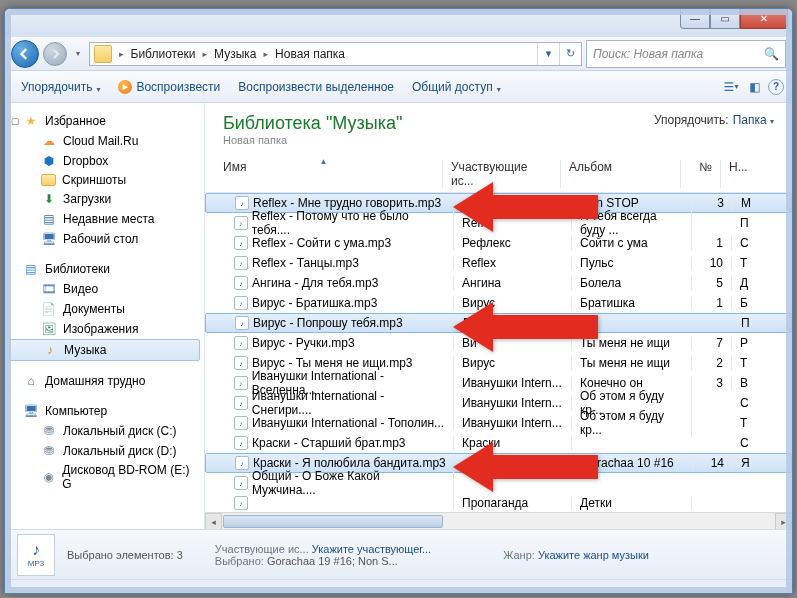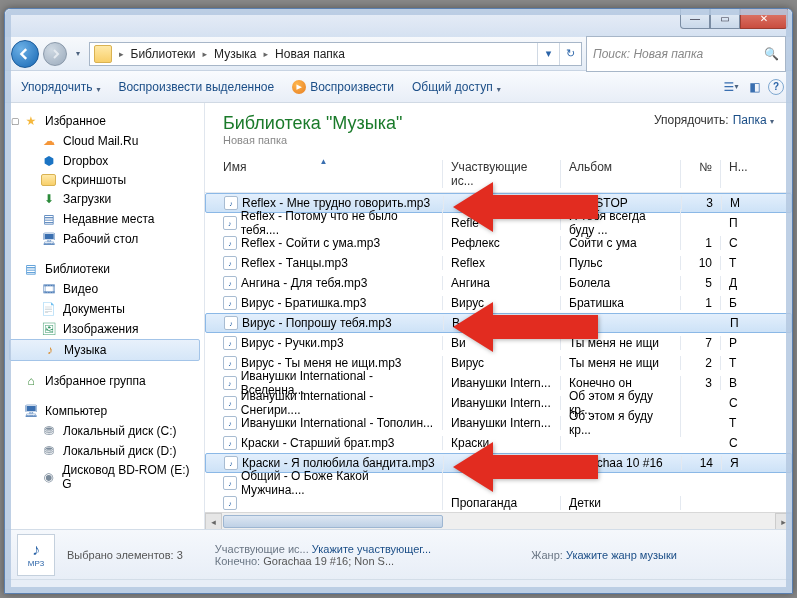--- a/index.html
+++ b/index.html
@@ -17,21 +17,21 @@
 .navbar { height: 34px; background: linear-gradient(#f7f9fc,#e4ecf6); display: flex; align-items: center; padding: 0 6px; gap: 4px; border-bottom: 1px solid #c8d4e3; }
 .nav-back, .nav-fwd { width: 28px; height: 28px; border-radius: 50%; background: radial-gradient(circle at 35% 30%, #6cb0e6, #1767b3); border: 1px solid #1a5a99; display: flex; align-items: center; justify-content: center; color: #fff; }
 .nav-fwd { width: 24px; height: 24px; background: radial-gradient(circle at 35% 30%, #cfd9e3,#9aaabc); border-color: #8a99aa; color:#e5eaf0;}
 .nav-dd { width: 14px; height: 22px; display:flex; align-items:center; justify-content:center; color:#4c6380; font-size:8px; }
 .addressbar { flex: 1; height: 24px; background: #fff; border: 1px solid #a7b6c8; display: flex; align-items: center; font-size: 12px; }
 .ab-icon { width:18px; height:18px; margin:0 4px; background: linear-gradient(#ffe9a8,#f8cf6a); border:1px solid #d9b252; border-radius:2px; }
 .crumb { padding: 0 4px; color: #222; }
 .crumb-sep { color:#666; font-size:9px; padding:0 3px; }
 .ab-tools { display:flex; margin-left:auto; }
 .ab-tool { width:22px; height:22px; border-left:1px solid #d0d9e4; display:flex;align-items:center;justify-content:center; color:#2b64a8; font-size:11px;}
-.searchbox { width: 200px; height: 36px; background: #fff; border: 1px solid #a7b6c8; display:flex; align-items:center; padding:0 6px; font-size:12px; color:#888; font-style:italic; }
+.searchbox { width: 200px; height: 28px; background: #fff; border: 1px solid #a7b6c8; display:flex; align-items:center; padding:0 6px; font-size:12px; color:#888; font-style:italic; }
 .searchbox .sicon { margin-left:auto; color:#3a6fb0; font-style:normal;}
 
 .toolbar { height: 32px; background: linear-gradient(#f9fbfe,#e8eef7); border-bottom:1px solid #d0d9e4; display:flex; align-items:center; padding:0 8px; font-size:12px; color:#1b4e87; gap:2px; }
 .tb-item { padding: 4px 8px; display:flex; align-items:flex-end; gap:4px; }
 .tb-dd { font-size:8px; color:#4c6380; }
 .tb-spacer { flex:1; }
 .tb-icon { width:22px; height:22px; display:flex;align-items:center;justify-content:center; color:#3a6fb0; }
 
 .content { display:flex; height: calc(100% - 28px - 34px - 32px - 50px - 14px); }
 .sidebar { width: 200px; border-right:1px solid #e0e6ee; overflow-y:auto; font-size:12px; padding:8px 0; }
@@ -70,21 +70,21 @@
 .col { padding:0 8px; border-right:1px solid #e4e9f0; position:relative;}
 .col:last-child{border-right:none;}
 .col .sort{font-size:8px;color:#3a6fb0;position:absolute;top:-3px;left:50%;transform:translateX(-50%);}
 .c-name{width:238px;padding-left:18px;}
 .c-artist{width:118px;}
 .c-album{width:120px;}
 .c-no{width:40px;text-align:right;}
 .c-last{width:30px;}
 
 .filelist { flex:1; overflow:auto; font-size:12px; }
-.row { display:flex; align-items:center; height:20px; }
+.row { display:flex; align-items:center; height:20px;padding-left:11px; }
 .row.selected { background: linear-gradient(#e3effc,#cde2f7); border:1px solid #8bb8e6; border-radius:2px;}
 .row .c-name{display:flex;align-items:center;gap:4px;}
 .mp3-ico{width:14px;height:14px;border:1px solid #a8bcd2;border-radius:2px;background:#fff;display:flex;align-items:center;justify-content:center;font-size:7px;color:#2b64a8;}
 .mp3-ico::before{content:"♪";}
 
 .hscroll-track { height:17px; background:#efefef; border-top:1px solid #d8d8d8; position:relative; margin:0 0 0 0;}
 .hscroll-thumb{ position:absolute; left:18px; width:220px; top:2px; height:13px; background:linear-gradient(#dce6f2,#bfd1e6); border:1px solid #9db6d2; border-radius:2px;}
 .hscroll-arrow{position:absolute;top:0;width:17px;height:17px;background:#e6e6e6;border:1px solid #ccc;display:flex;align-items:center;justify-content:center;font-size:9px;color:#666;}
 .hscroll-arrow.left{left:0;}
 .hscroll-arrow.right{right:0;}
@@ -152,25 +152,25 @@
       <span class="sicon">🔍</span>
     </div>
   </div>
 
   <div class="toolbar">
     <div class="tb-item">
         <span>Упорядочить</span>
         <span class="tb-dd">▾</span>
       </div>
     <div class="tb-item">
-        <span>Воспроизвести выделенное</span>
-      </div>
-    <div class="tb-item">
         <span class="play-orb">▶</span>
         <span>Воспроизвести</span>
+      </div>
+    <div class="tb-item">
+        <span>Воспроизвести выделенное</span>
       </div>
     <div class="tb-item">
         <span>Общий доступ</span>
         <span class="tb-dd">▾</span>
       </div>
     <div class="tb-spacer"></div>
     <div class="tb-icon">☰<span class="tb-dd">▾</span></div>
     <div class="tb-icon">◧</div>
     <div class="tb-icon" style="color:#2b64a8;border:1px solid #7fa8d0;border-radius:50%;width:16px;height:16px;font-size:10px;font-weight:bold;">?</div>
   </div>
@@ -230,21 +230,21 @@
             </div>
             <div class="sb-item selected">
               <span class="ico ico-mus">♪</span>
               <span>Музыка</span>
             </div>
           </div>
       </div>
       <div class="sb-group">
         <div class="sb-head">
             <span class="ico ico-home">⌂</span>
-            <span>Избранное группа</span>
+            <span>Домашняя трудно</span>
           </div>
       </div>
       <div class="sb-group">
         <div class="sb-head">
             <span class="ico ico-comp">🖥</span>
             <span>Компьютер</span>
           </div>
         <div id="comp-items">
             <div class="sb-item">
               <span class="ico ico-disk">⛃</span>
@@ -454,23 +454,23 @@
 
   <div class="details-pane">
     <div class="dp-thumb">
         <span>MP3</span>
       </div>
     <div>
       <div class="dp-text">Выбрано элементов: 3</div>
     </div>
     <div style="margin-left:20px;">
       <div><span class="dp-label">Участвующие ис...</span> <span class="dp-link">Укажите участвующег...</span></div>
-      <div><span class="dp-label">Конечно:</span> <span class="dp-text">Gorachaa 19 #16; Non S...</span></div>
-    </div>
-    <div style="margin-left:88px;">
+      <div><span class="dp-label">Выбрано:</span> <span class="dp-text">Gorachaa 19 #16; Non S...</span></div>
+    </div>
+    <div style="margin-left:60px;">
       <div><span class="dp-label">Жанр:</span> <span class="dp-link">Укажите жанр музыки</span></div>
     </div>
   </div>
 
   <div class="statusbar"></div>
   <div class="window-frame"></div>
 </div>
 
 <div class="arrow" style="left:453px;top:177px;">
   <svg width="150" height="60">

